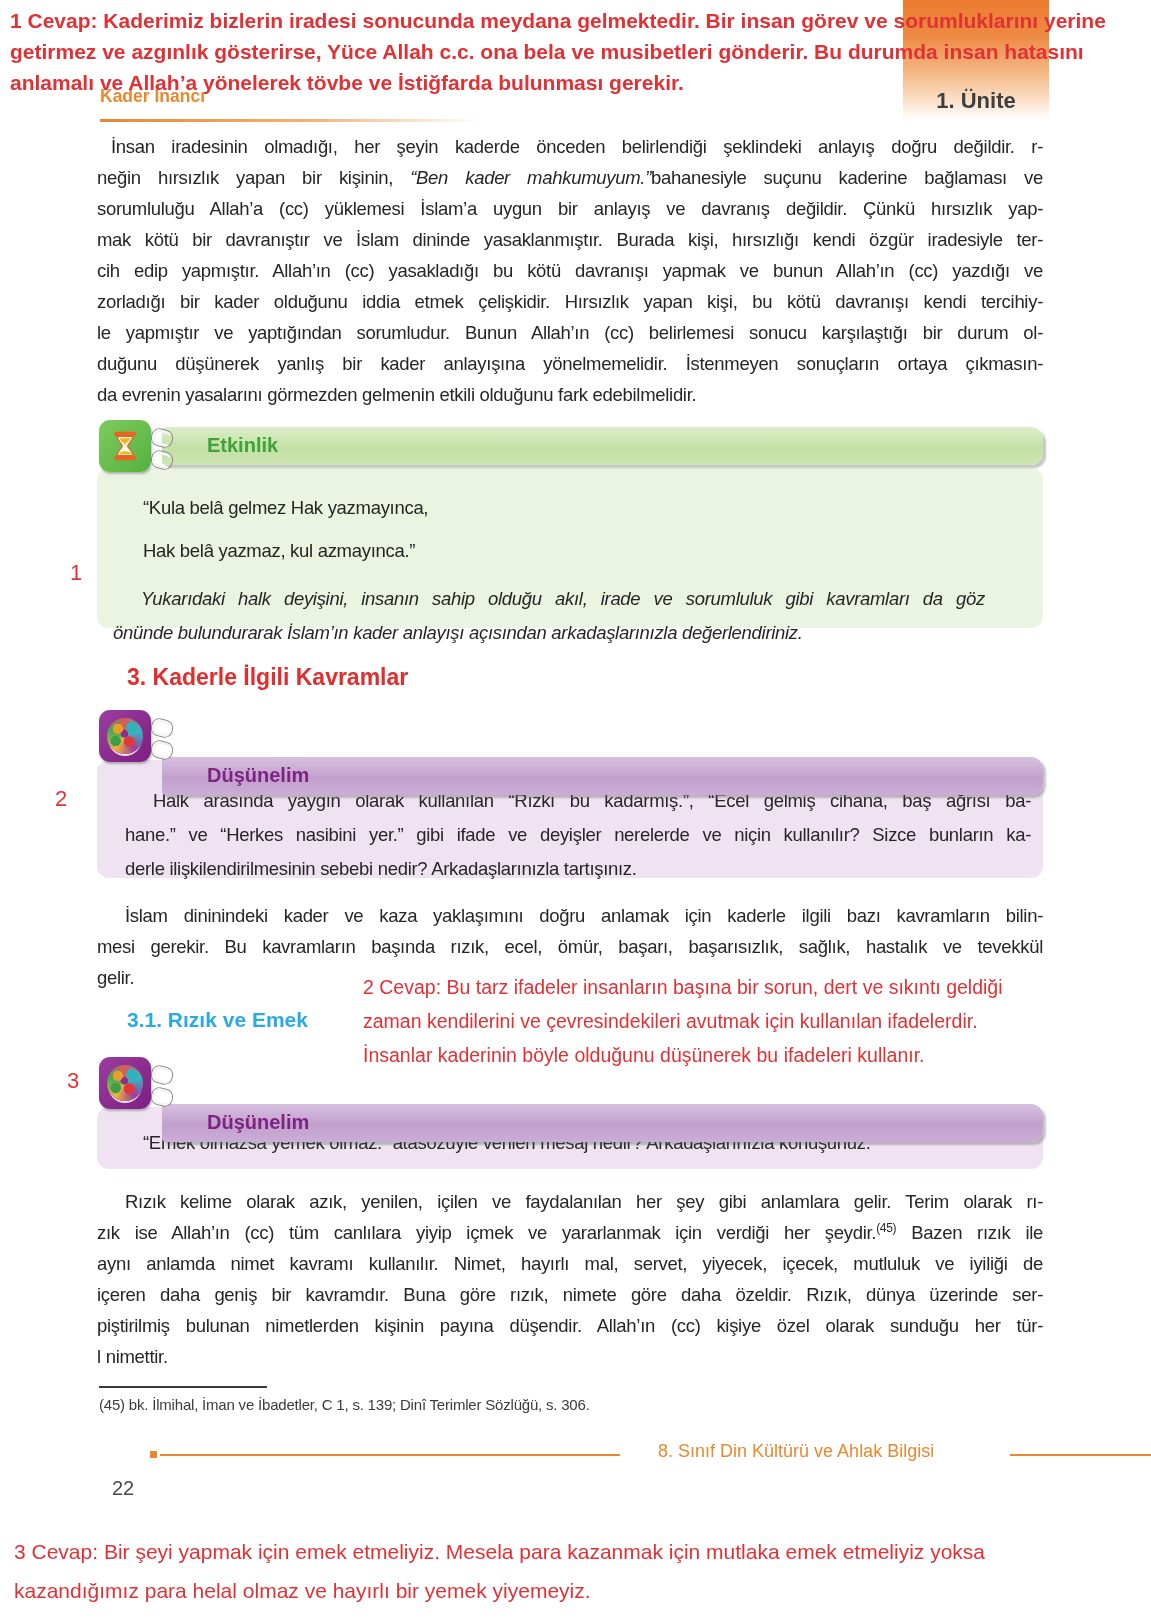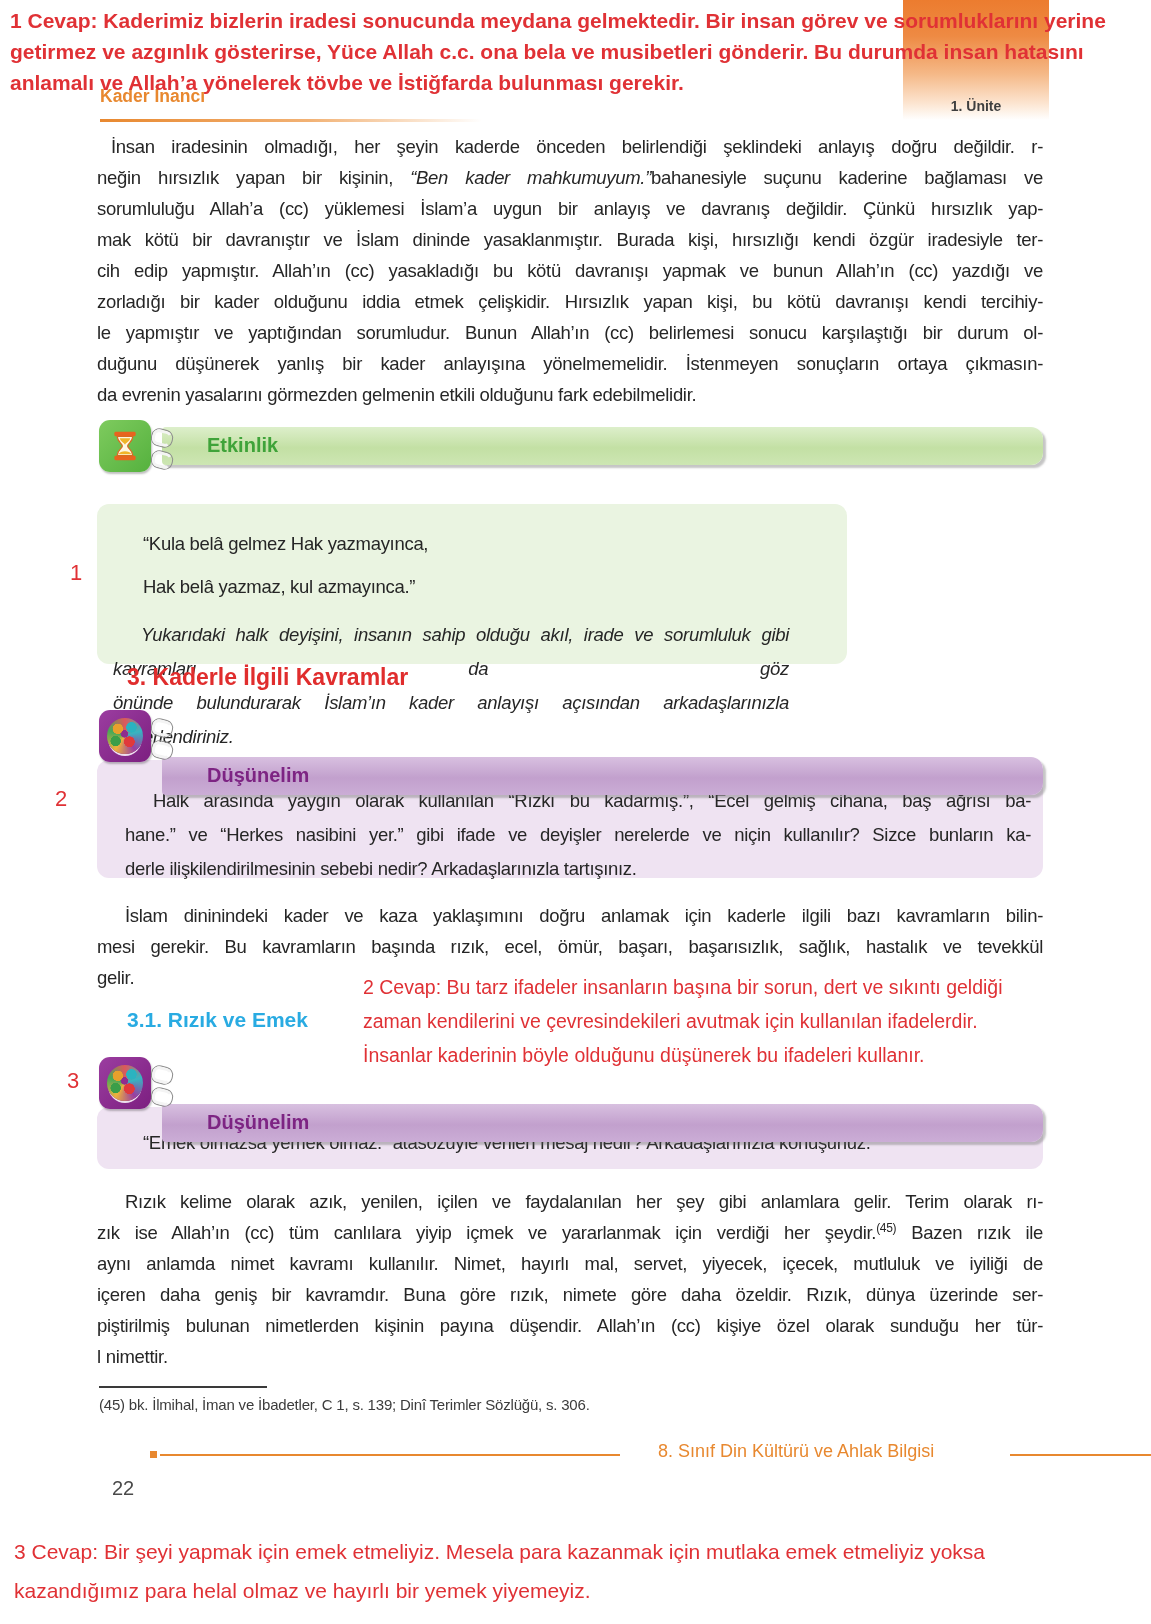--- a/index.html
+++ b/index.html
@@ -11,21 +11,21 @@
   }
   .abs{position:absolute;}
 
   
   .unit-band{
     left:903px; top:0; width:146px; height:120px; z-index:1;
     background:linear-gradient(to bottom,#ec7c2f 0%,#ee8a43 30%,#f5b988 62%,#fce3cd 85%,rgba(255,255,255,0) 100%);
   }
   .unit-label{
     position:absolute; left:0; right:0; bottom:6px; text-align:center;
-    font-size:14px; font-weight:bold; color:#3f3f3f; z-index:2;
+    font-size:22px; font-weight:bold; color:#3f3f3f; z-index:2;
   }
 
   
   .annotation{z-index:5; color:var(--annotation-red); white-space:nowrap;}
   .annotation .aline{white-space:nowrap;}
   .answer1{left:10px; top:5px; font-size:21px; line-height:31px;font-weight:bold;}
   .answer2{left:363px; top:970px; font-size:19.5px; line-height:34px;}
   .answer3{left:14px; top:1532px; font-size:21px; line-height:39px;}
   .margin-num{color:var(--annotation-red); font-size:22px; z-index:5;}
 
@@ -157,21 +157,21 @@
       <path d="M6.5 5.2 h11 c0 4 -3.6 5 -3.6 6.8 c0 1.8 3.6 2.8 3.6 6.8 h-11 c0 -4 3.6 -5 3.6 -6.8 c0 -1.8 -3.6 -2.8 -3.6 -6.8 Z" fill="#fdf6e3" stroke="#d86a20" stroke-width="0.9"></path>
       <path d="M8.3 6.5 h7.4 c-0.6 2.6 -3.1 3 -3.7 4.6 c-0.6 -1.6 -3.1 -2 -3.7 -4.6 Z" fill="#f0b429"></path>
       <path d="M7.6 17.8 c0.6 -2.8 8.2 -2.8 8.8 0 Z" fill="#f0b429"></path>
     </svg>
   </div>
   <span class="ring" style="left:152px; top:430px;"></span>
   <span class="ring" style="left:152px; top:452px;"></span>
   <div class="abs act-bar green-bar" style="left:162px; top:427px; width:881px;">
     <span class="act-title green-title">Etkinlik</span>
   </div>
-  <div class="abs act-body green-body" style="left:97px; top:468px; width:750px; height:160px; padding:12px 44px 0 0;margin-top:36px;">
+  <div class="abs act-body green-body" style="left:97px; top:468px; width:946px; height:160px; padding:12px 44px 0 0;">
     <div class="quote-line">“Kula belâ gelmez Hak yazmayınca,</div>
     <div class="quote-line">Hak belâ yazmaz, kul azmayınca.”</div>
     <div class="instr">
       <div class="jline ind28">Yukarıdaki halk deyişini, insanın sahip olduğu akıl, irade ve sorumluluk gibi kavramları da göz</div>
       <div class="jline lastline">önünde bulundurarak İslam’ın kader anlayışı açısından arkadaşlarınızla değerlendiriniz.</div>
     </div>
   </div>
 
   <div class="abs margin-num" style="left:70px; top:560px;">1</div>
 

